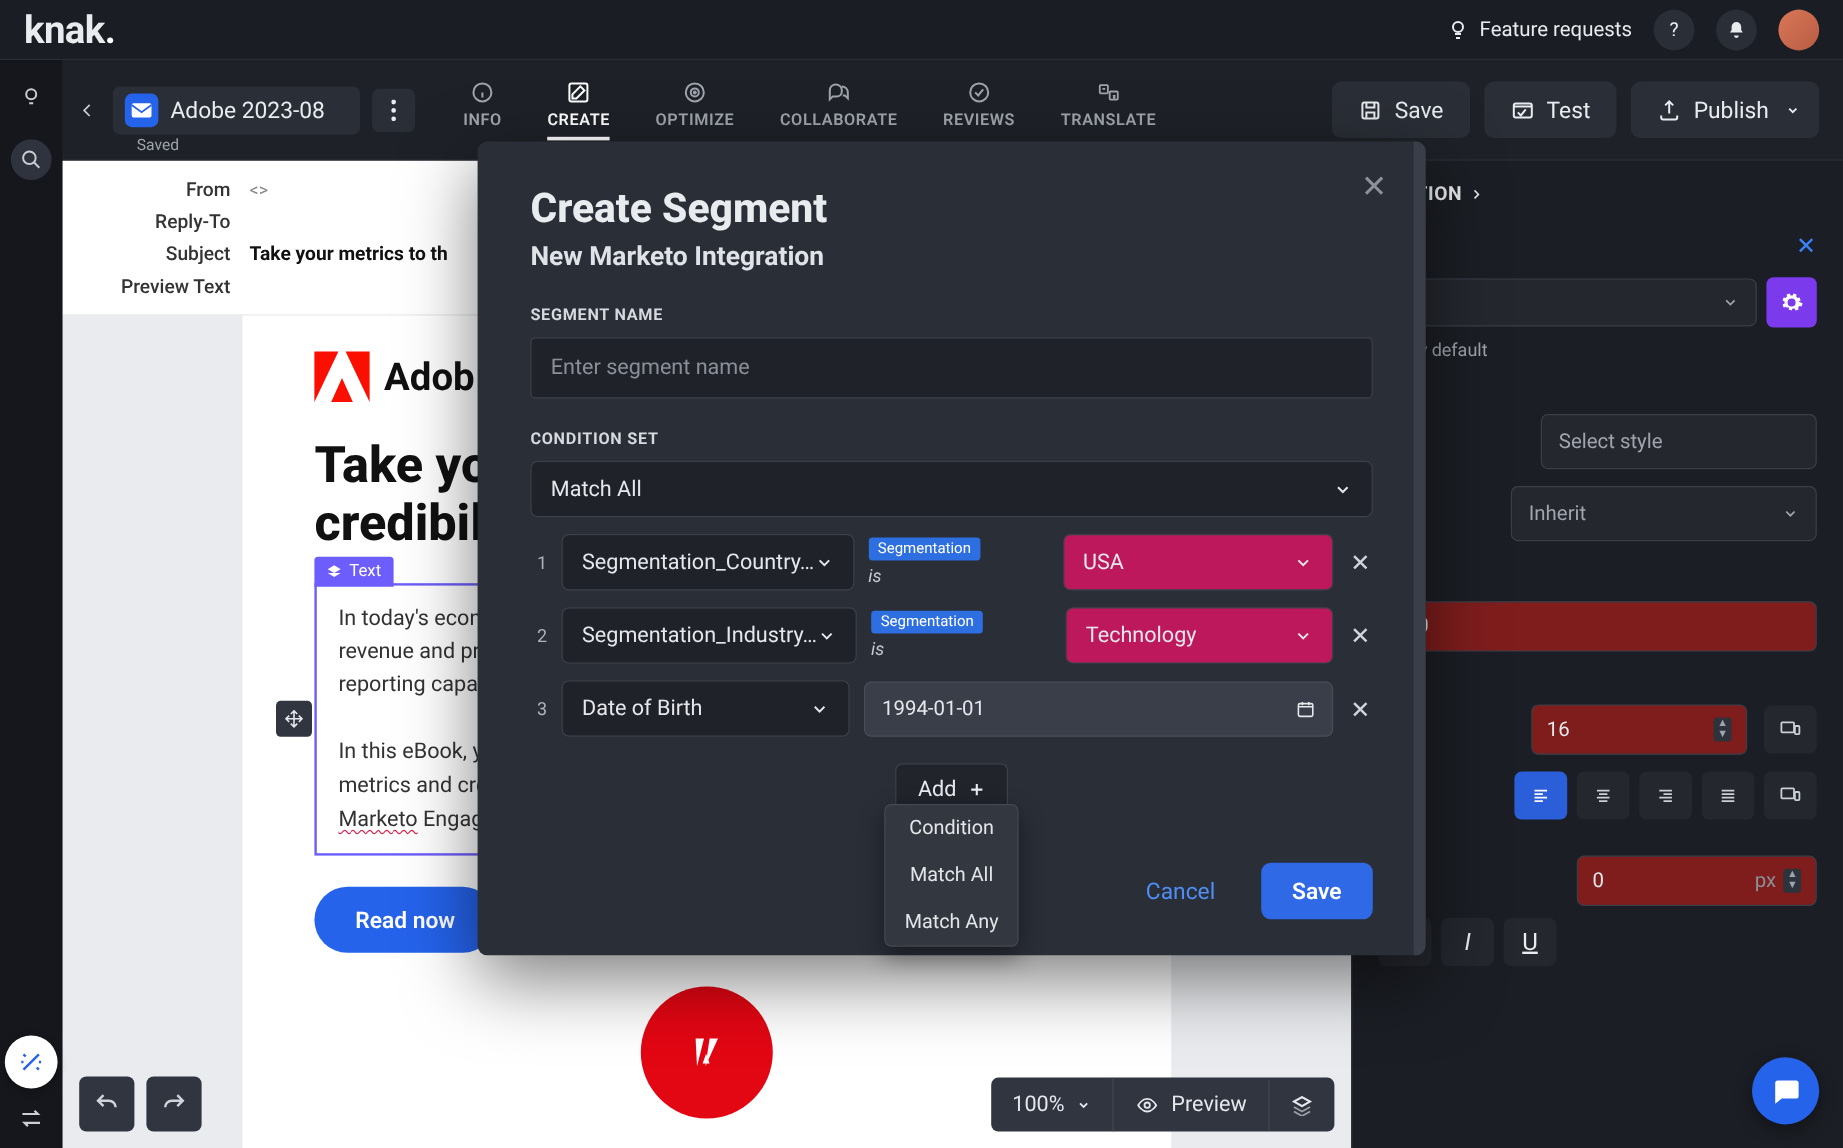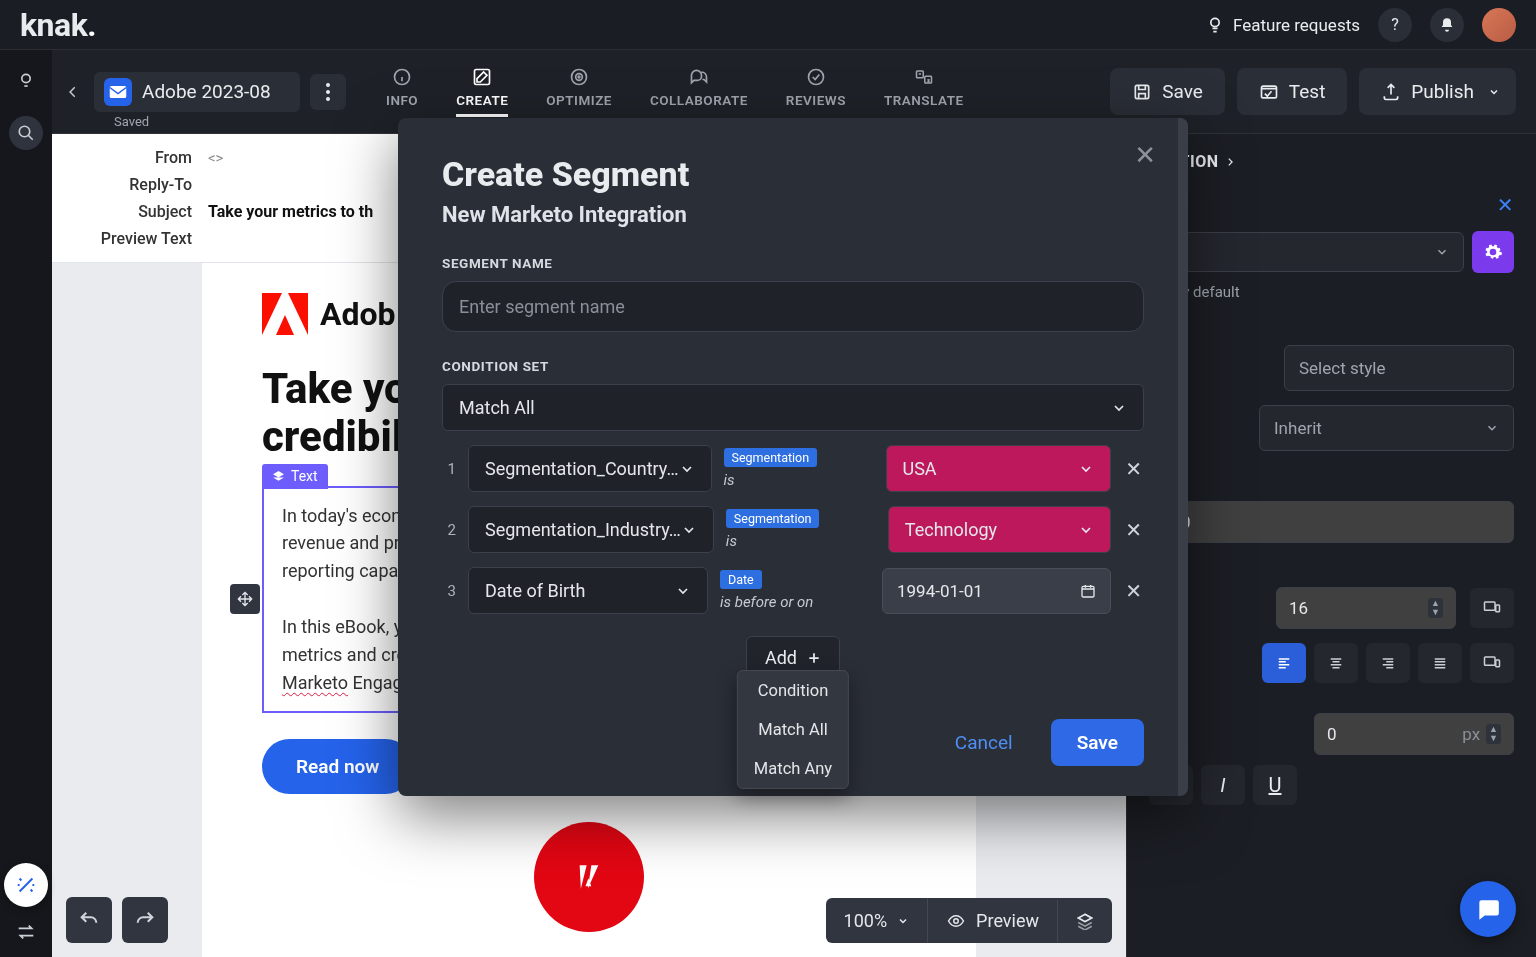--- a/index.html
+++ b/index.html
@@ -84,35 +84,35 @@
   
   .props-panel { width:410px; background:#1b1e24; border-left:1px solid var(--border-subtle); padding:18px 22px; overflow:hidden; position:relative;}
   .props-head { font-size:16px; font-weight:700; letter-spacing:0.5px; display:flex; align-items:center; gap:6px; margin-bottom:10px;}
   .props-sec-title { font-size:15px; font-weight:700; letter-spacing:0.5px; margin:22px 0 14px; display:flex; justify-content:space-between; align-items:center;}
   .remove-all { color:#3b82f6; font-size:18px; font-weight:500;}
   .props-close { color:#3b82f6; font-size:20px; font-weight:300;}
   .select-field { background:#24272e; border:1px solid #3b3f48; border-radius:6px; padding:12px 14px; display:flex; align-items:center; justify-content:space-between; color:var(--text-dim); font-size:17px;}
   .gear-btn { width:42px; height:42px; background:var(--accent-purple); border-radius:6px; display:flex; align-items:center; justify-content:center; margin-left:8px;}
   .row-flex { display:flex; align-items:center; }
   .hint { font-size:15px; color:var(--text-dim); margin-top:10px;}
-  .num-field { background:#404040; border:1px solid #3b3f48; border-radius:6px; padding:10px 12px; color:#e5e7eb; display:flex; align-items:center; justify-content:space-between; font-size:17px; position:relative;text-align:right;}
+  .num-field { background:#7f1d1d; border:1px solid #3b3f48; border-radius:6px; padding:10px 12px; color:#e5e7eb; display:flex; align-items:center; justify-content:space-between; font-size:17px; position:relative;text-align:right;}
   .stepper { display:flex; flex-direction:column; font-size:9px; line-height:9px; color:#9ca3af; background:#2e323b; border-radius:3px; padding:1px 3px;}
   .icon-row { display:flex; gap:8px; margin-top:14px;}
   .icon-pill { width:44px; height:40px; border-radius:6px; background:#24272e; display:flex; align-items:center; justify-content:center; color:#cbd0d6;}
   .icon-pill.active { background:#2b5fd9; color:#fff;}
   .style-label { font-size:17px; color:#cbd0d6; margin-top:20px;}
   .format-row { display:flex; gap:8px; margin-top:10px;}
   .fmt-btn { width:44px; height:40px; border-radius:6px; background:#24272e; display:flex; align-items:center; justify-content:center; font-size:20px; font-family:Georgia,serif;}
   .modal { position:absolute; left:398px; top:118px; width:790px; background:#2a2e37; border-radius:8px; box-shadow:0 20px 60px rgba(0,0,0,0.5); padding:36px 44px 30px; z-index:60;}
   .modal-scroll-edge { position:absolute; right:0; top:0; bottom:0; width:10px; background:#3a3e48; border-radius:0 8px 8px 0;}
   .modal-close { position:absolute; right:32px; top:22px; font-size:26px; color:#8d9199; font-weight:300;}
   .modal h1 { font-size:34px; font-weight:800; margin:0 0 8px;}
   .modal h2 { font-size:22px; font-weight:700; margin:0 0 28px; color:#dfe2e7;}
   .modal-label { font-size:13.5px; font-weight:700; letter-spacing:0.6px; color:#d6d9de; margin-bottom:10px;}
-  .modal-input { width:100%; background:#1f2229; border:1px solid #3c404a; border-radius:14px; padding:14px 16px; color:#e5e7eb; font-size:18px; margin-bottom:26px;}
+  .modal-input { width:100%; background:#1f2229; border:1px solid #3c404a; border-radius:4px; padding:14px 16px; color:#e5e7eb; font-size:18px; margin-bottom:26px;}
   .modal-input::placeholder{color:#8a8f98;}
   .modal-select { background:#1f2229; border:1px solid #3c404a; border-radius:6px; padding:12px 16px; color:#e5e7eb; font-size:18px; display:flex; align-items:center; justify-content:space-between;}
   .cond-row { display:flex; align-items:center; gap:12px; margin-top:14px;}
   .cond-num { width:14px; text-align:right; color:#aeb2b9; font-size:15px;}
   .cond-field-select { flex:0 0 240px; }
   .cond-mid { flex:0 0 150px; display:flex; flex-direction:column; gap:4px;}
   .tag { display:inline-block; background:#2d6fe0; color:#fff; font-size:12.5px; padding:2px 8px; border-radius:3px; width:fit-content;}
   .cond-op { font-size:15px; color:#c6c9cf; font-style:italic;}
   .cond-value { flex:1;}
   .cond-value .modal-select { background:#be185d;}
@@ -626,24 +626,20 @@
   <div class="cond-row">
     <div class="cond-num">3</div>
     <div class="modal-select cond-field-select">
       <span>Date of Birth</span>
       <span>
           <svg width="16" height="16" viewBox="0 0 24 24" fill="none" stroke="currentColor" stroke-width="2.5">
             <path d="M6 9l6 6 6-6"></path>
           </svg>
         </span>
     </div>
-    <div class="cond-mid">
-      <span class="tag" style="background:#2d6fe0;">Date</span>
-      <span class="cond-op">is before or on</span>
-    </div>
     <div class="cond-value">
       <div class="cond-date-input">
         <span>1994-01-01</span>
         <span>
             <svg width="16" height="16" viewBox="0 0 24 24" fill="none" stroke="currentColor" stroke-width="2">
               <rect x="3" y="5" width="18" height="16" rx="2"></rect>
               <path d="M3 9h18M8 3v4M16 3v4"></path>
             </svg>
           </span>
       </div>

